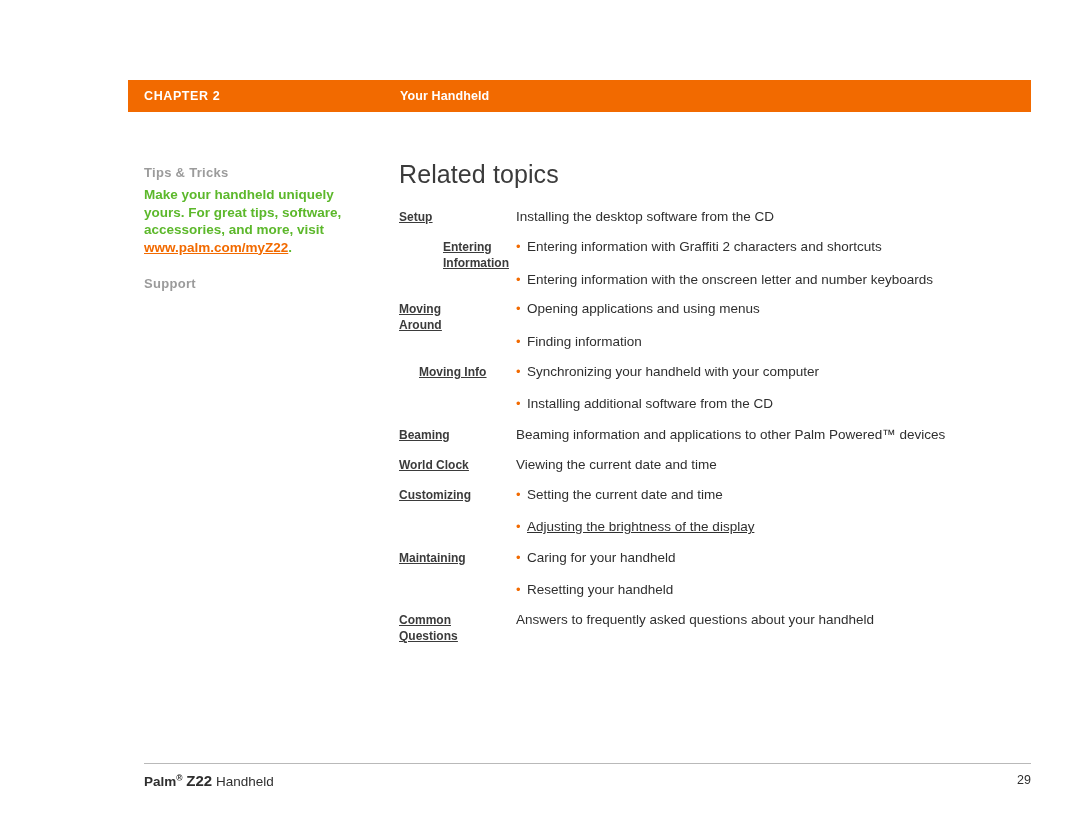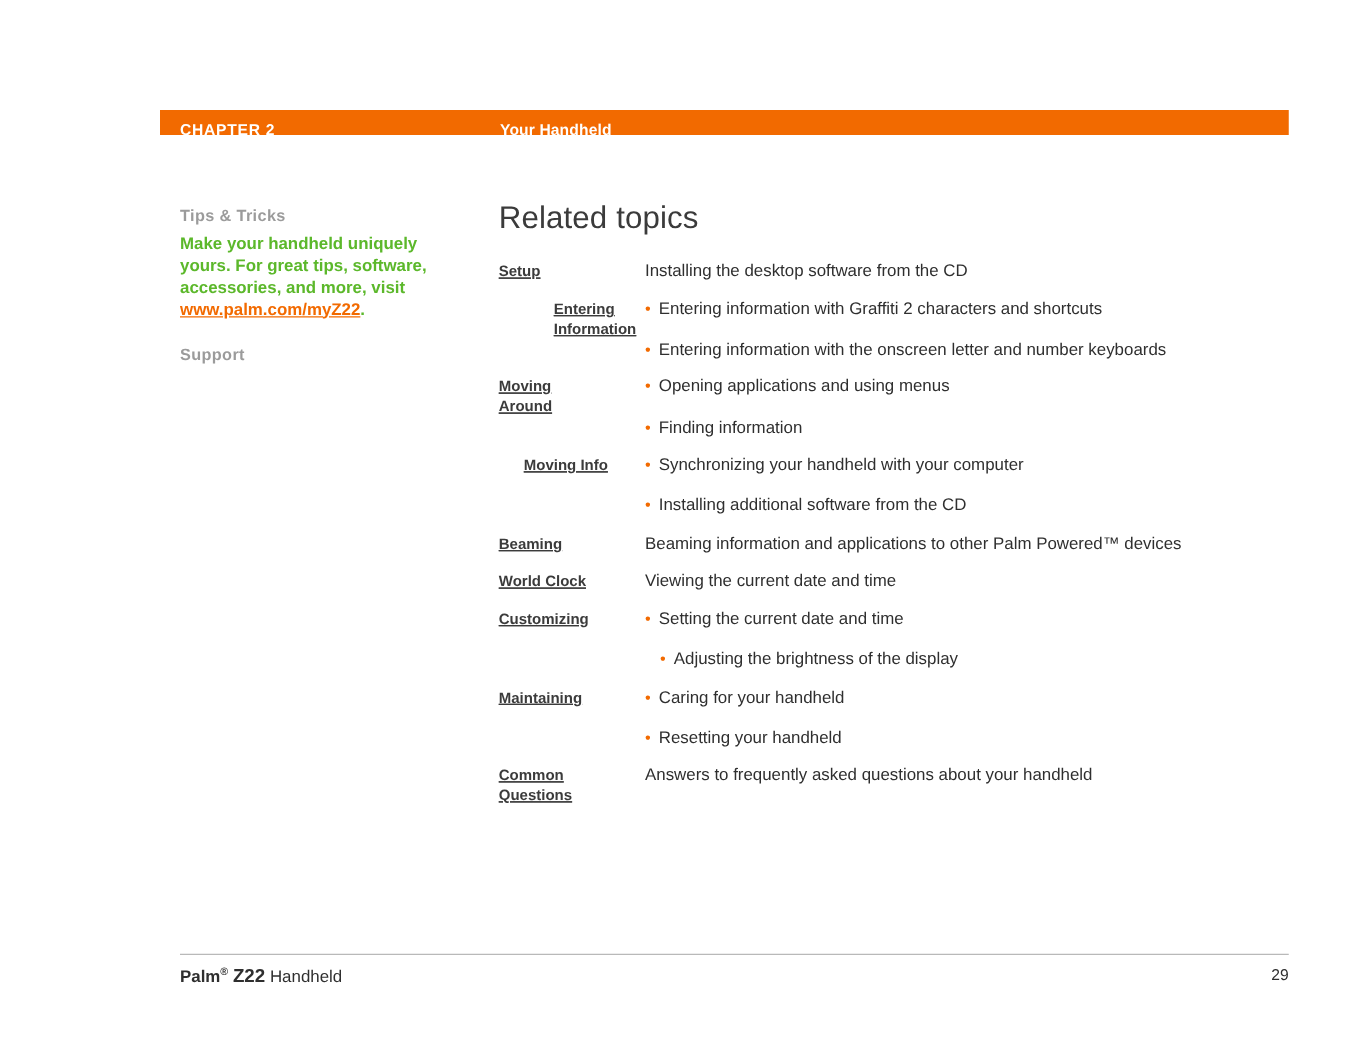--- a/index.html
+++ b/index.html
@@ -20,23 +20,23 @@
     left: 0; top: 0;
     width: 1080px;
     height: 834px;
     background: #ffffff;
   }
 
   
   .header-bar {
     position: absolute;
     left: 128px;
-    top: 88px;
+    top: 80px;
     width: 903px;
-    height: 20px;
+    height: 32px;
     background: #f26a00;
     color: #ffffff;
   }
   .header-chapter {
     position: absolute;
     left: 16px;
     top: 9px;
     font-size: 12.5px;
     font-weight: bold;
     letter-spacing: 0.6px;
@@ -221,21 +221,21 @@
           <a class="topic-link" href="#" style="top: 218px;"><span>Beaming</span></a>
           <div class="topic-desc" style="top: 218px; left: 117px; width: 520px;">Beaming information and applications to other Palm Powered™ devices</div>
         </div>
         <div class="topic-row">
           <a class="topic-link" href="#" style="top: 248px;"><span>World Clock</span></a>
           <div class="topic-desc" style="top: 248px; left: 117px; width: 520px;">Viewing the current date and time</div>
         </div>
         <div class="topic-row">
           <a class="topic-link" href="#" style="top: 278px;"><span>Customizing</span></a>
           <div class="topic-desc bullet" style="top: 278px; left: 128px; width: 520px;">Setting the current date and time</div>
-          <div class="topic-desc bullet" style="top: 310px; left: 140px; width: 520px;">Adjusting the brightness of the display</div>
+          <div class="topic-desc bullet" style="top: 310px; left: 128px; width: 520px; text-decoration: underline;">Adjusting the brightness of the display</div>
         </div>
         <div class="topic-row">
           <a class="topic-link" href="#" style="top: 341px;"><span>Maintaining</span></a>
           <div class="topic-desc bullet" style="top: 341px; left: 128px; width: 520px;">Caring for your handheld</div>
           <div class="topic-desc bullet" style="top: 373px; left: 128px; width: 520px;">Resetting your handheld</div>
         </div>
         <div class="topic-row">
           <a class="topic-link" href="#" style="top: 403px;"><span>Common </span><br><span>Questions</span></a>
           <div class="topic-desc" style="top: 403px; left: 117px; width: 520px;">Answers to frequently asked questions about your handheld</div>
         </div>

